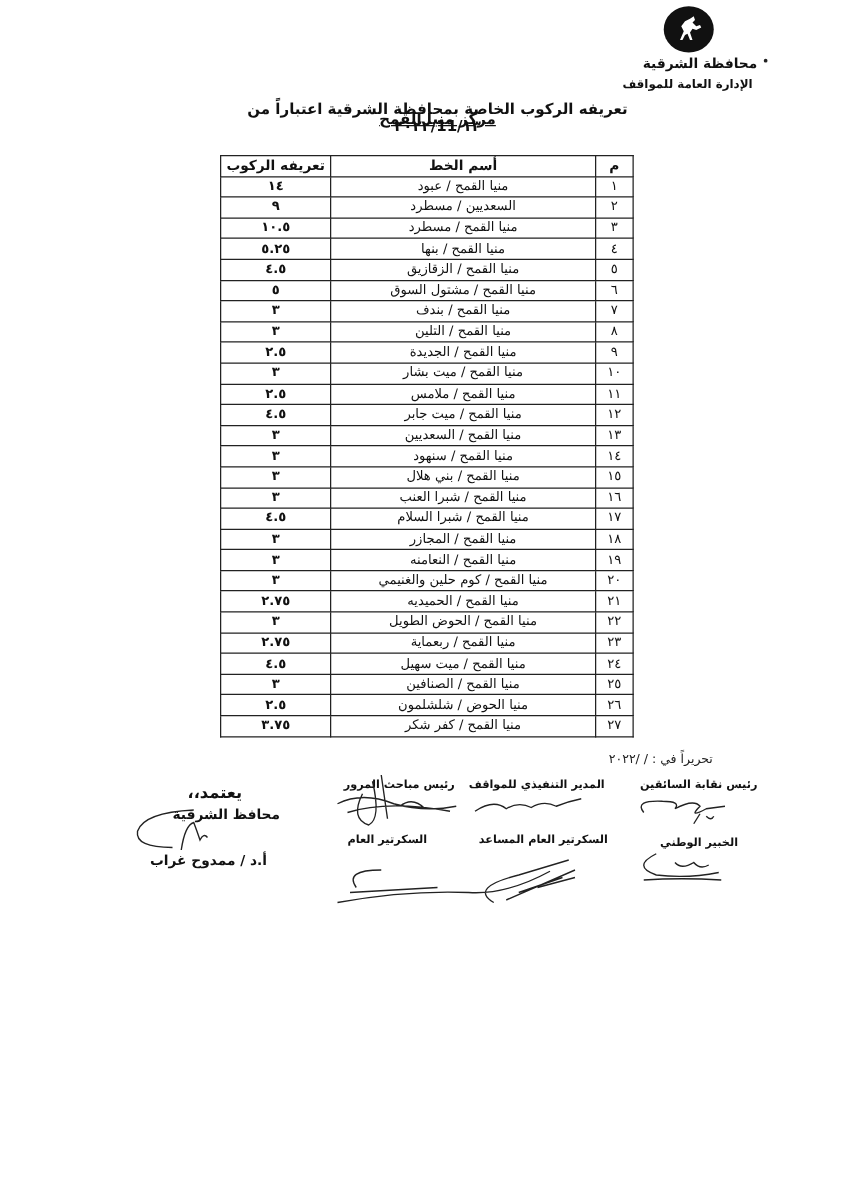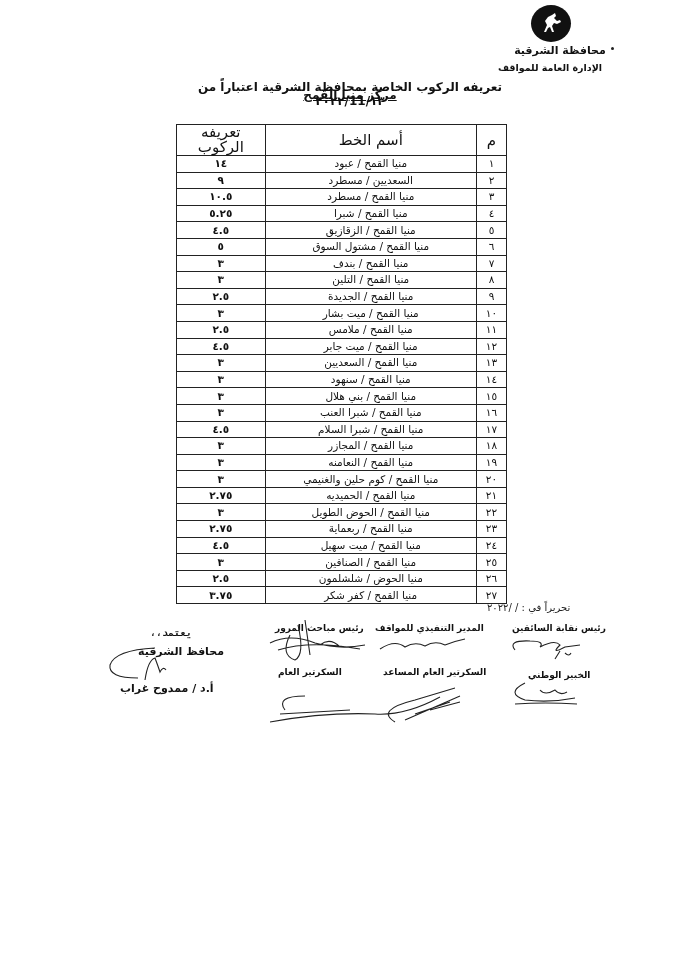--- a/index.html
+++ b/index.html
@@ -19,21 +19,21 @@
   .title { left:180px; top:80px; width:340px; text-align:center; font-size:12px; font-weight:bold; direction:rtl; }
   .subtitle { left:250px; top:88px; width:200px; text-align:center; font-size:12px; font-weight:bold; direction:rtl;text-decoration:underline; }
 
   table.fares {
     position:absolute; left:176px; top:124px; width:331px;
     border-collapse:collapse; direction:rtl; font-size:10.5px;
   }
   table.fares th, table.fares td {
     border:1px solid #222; height:15.6px; padding:0; text-align:center; line-height:15px;
   }
-  table.fares th { font-weight:normal; font-size:15px; }
+  table.fares th { font-weight:bold; font-size:11px; }
   .c-num { width:31px; }
   .c-name { width:228px; }
   .c-fare { width:92px; font-weight:bold; }
   table.fares tr { border-bottom:1px solid #222; }
 
   .sig-text { font-size:9px; font-weight:bold; direction:rtl; white-space:nowrap; }
   .date-line { left:487px; top:602px; font-size:10px; direction:rtl; white-space:nowrap; color:#222; }
   svg.scribble { position:absolute; overflow:visible; }
   svg.scribble path { fill:none; stroke:#222; stroke-width:1.1; }
 </style>
@@ -71,21 +71,21 @@
         <td class="c-name">السعديين / مسطرد</td>
         <td class="c-fare">٩</td>
       </tr>
       <tr>
         <td class="c-num">٣</td>
         <td class="c-name">منيا القمح / مسطرد</td>
         <td class="c-fare">١٠.٥</td>
       </tr>
       <tr>
         <td class="c-num">٤</td>
-        <td class="c-name">منيا القمح / شبرا</td>
+        <td class="c-name">منيا القمح / بنها</td>
         <td class="c-fare">٥.٢٥</td>
       </tr>
       <tr>
         <td class="c-num">٥</td>
         <td class="c-name">منيا القمح / الزقازيق</td>
         <td class="c-fare">٤.٥</td>
       </tr>
       <tr>
         <td class="c-num">٦</td>
         <td class="c-name">منيا القمح / مشتول السوق</td>
@@ -201,21 +201,21 @@
 
 <div class="abs date-line">تحريراً في :   /   /٢٠٢٢</div>
 
 <div class="abs sig-text" style="left:512px;top:623px;">رئيس نقابة السائقين</div>
 <div class="abs sig-text" style="left:375px;top:623px;">المدير التنفيذي للمواقف</div>
 <div class="abs sig-text" style="left:275px;top:623px;">رئيس مباحث المرور</div>
 <div class="abs sig-text" style="left:528px;top:670px;">الخبير الوطني</div>
 <div class="abs sig-text" style="left:383px;top:667px;">السكرتير العام المساعد</div>
 <div class="abs sig-text" style="left:278px;top:667px;">السكرتير العام</div>
 
-<div class="abs sig-text" style="left:150px;top:627px;font-size:10px;font-family:Liberation Mono, monospace;">يعتمد،،</div>
+<div class="abs sig-text" style="left:150px;top:627px;font-size:13px;">يعتمد،،</div>
 <div class="abs sig-text" style="left:138px;top:645px;font-size:11px;">محافظ الشرقية</div>
 <div class="abs sig-text" style="left:120px;top:682px;font-size:11px;">أ.د / ممدوح غراب</div>
 
 <svg class="scribble" style="left:505px;top:635px;" width="80" height="30">
   <path d="M10 15 Q2 5 25 6 Q40 6 35 12 Q50 4 55 10 Q45 20 60 12 L75 10 M55 16 L50 24 M60 18 Q64 22 66 18"></path>
 </svg>
 <svg class="scribble" style="left:505px;top:678px;" width="80" height="30">
   <path d="M20 5 Q0 15 20 22 Q45 25 70 20 M10 26 Q40 24 72 26 M35 12 Q40 18 50 12 Q55 18 62 14"></path>
 </svg>
 <svg class="scribble" style="left:375px;top:635px;" width="95" height="20">

